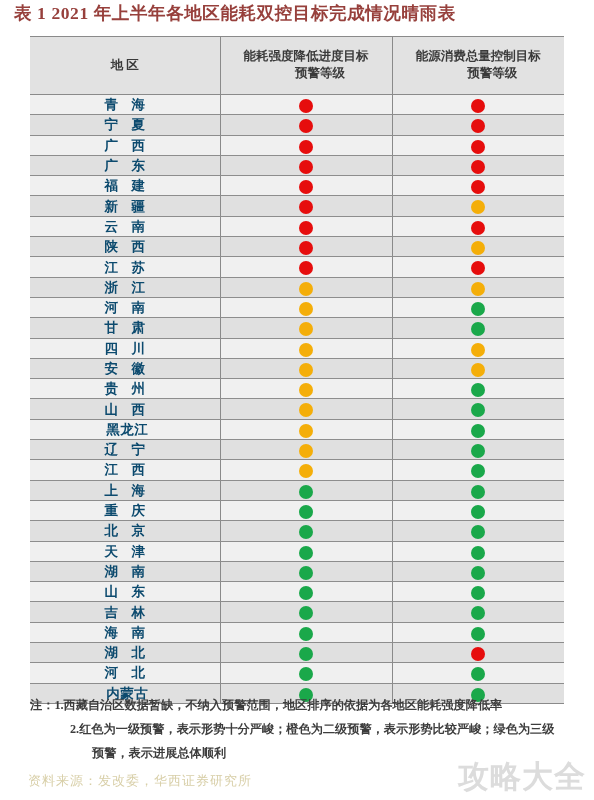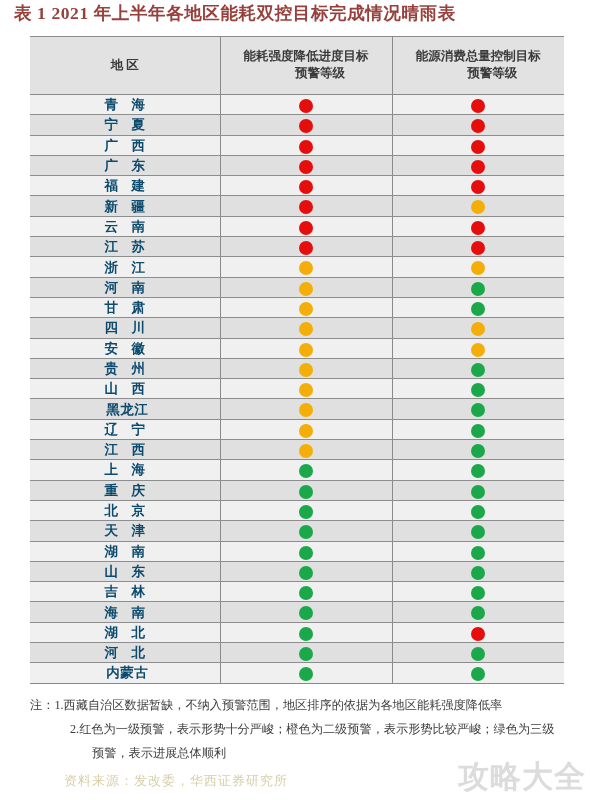--- a/index.html
+++ b/index.html
@@ -111,35 +111,35 @@
   
   .notes {
     position: absolute;
     left: 30px;
     top: 694px;
     width: 548px;
     font-size: 12.2px;
     color: #3d3d3d;
     line-height: 1.95;
     font-family: "Liberation Serif", "DejaVu Serif", serif;
+    font-weight: bold;
   }
   .notes .n-line { white-space: nowrap; }
   .notes .n-indent { padding-left: 40px; }
   .notes .n-indent2 { padding-left: 62px; }
 
   .source {
     position: absolute;
     left: 28px;
     top: 772px;
     font-size: 13px;
     color: #d8cfa8;
     letter-spacing: 1px;
     font-family: "Liberation Serif", "DejaVu Serif", serif;
     white-space: nowrap;
-    margin-left: 36px;
   }
 
   .watermark {
     position: absolute;
     right: 8px;
     top: 756px;
     font-size: 31px;
     font-weight: bold;
     color: #dcdcdc;
     letter-spacing: 1px;
@@ -206,20 +206,25 @@
             <td><span class="region-name">新 疆</span></td>
             <td class="col-sep"><span class="dot red"></span></td>
             <td class="col-sep"><span class="dot orange"></span></td>
           </tr>
           <tr>
             <td><span class="region-name">云 南</span></td>
             <td class="col-sep"><span class="dot red"></span></td>
             <td class="col-sep"><span class="dot red"></span></td>
           </tr>
           <tr>
+            <td><span class="region-name">陕 西</span></td>
+            <td class="col-sep"><span class="dot red"></span></td>
+            <td class="col-sep"><span class="dot orange"></span></td>
+          </tr>
+          <tr>
             <td><span class="region-name">江 苏</span></td>
             <td class="col-sep"><span class="dot red"></span></td>
             <td class="col-sep"><span class="dot red"></span></td>
           </tr>
           <tr>
             <td><span class="region-name">浙 江</span></td>
             <td class="col-sep"><span class="dot orange"></span></td>
             <td class="col-sep"><span class="dot orange"></span></td>
           </tr>
           <tr>

